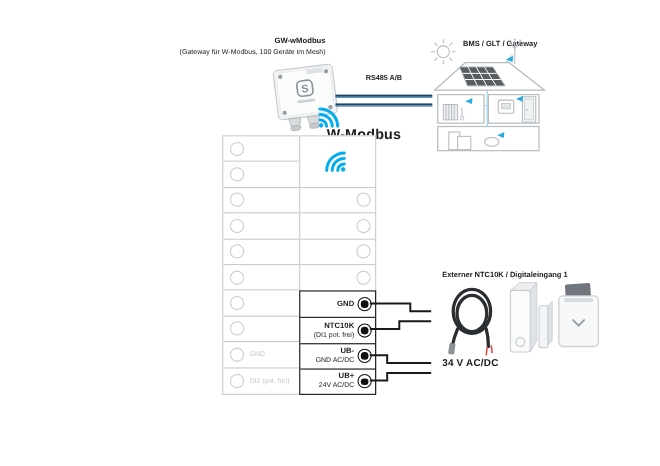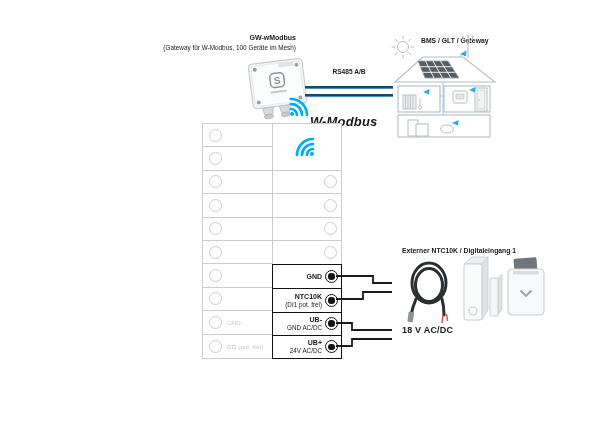--- a/index.html
+++ b/index.html
@@ -8,21 +8,21 @@
   .stage { position:relative; width:600px; height:424px; background:#fff; overflow:hidden; }
   .abs { position:absolute; }
 
   
   .gw-head { left:120px; top:34px; width:176px; text-align:right; }
   .gw-title { font-size:7px; font-weight:bold; line-height:1.25; }
   .gw-sub { font-size:6.4px; line-height:1.2; margin-top:1px; color:#222; }
   .rs485-label { left:305px; top:68px; width:88px; text-align:center; font-size:6.6px; font-weight:bold; }
   .rsline { left:305px; width:88px; height:3px; }
   .rsline span { display:block; height:1.5px; }
-  .wmodbus { left:310px; top:114px; font-size:13px; font-weight:bold; letter-spacing:0.2px;font-style:italic; }
+  .wmodbus { left:297px; top:114px; font-size:13px; font-weight:bold; letter-spacing:0.2px; }
   .bms-label { left:421px; top:37px; font-size:6.8px; font-weight:bold; }
   .ext-label { left:402px; top:247px; font-size:6.8px; font-weight:bold; }
   .pwr-label { left:402px; top:325px; font-size:9px; font-weight:bold; letter-spacing:0.2px; }
 
   
   .lcol { left:202px; top:123px; width:71px; height:236px; border:1px solid #c9cdd1;
           display:grid; grid-template-rows:repeat(10,23.4px); background:#fff; }
   .rcol { left:272px; top:123px; width:70px; height:236px; border:1px solid #c9cdd1;
           display:grid; grid-template-rows:repeat(10,23.4px); background:#fff; }
   .cell { border-bottom:1px solid #c9cdd1; display:flex; align-items:center; }
@@ -291,15 +291,15 @@
     <rect x="32" y="24" width="8" height="38" rx="1.5" fill="#f4f5f6" stroke="#c9cdd1" stroke-width="1"></rect>
   </svg>
 
   <svg class="abs" style="left:503px; top:257px;" width="46" height="66" viewBox="0 0 46 66">
     <rect x="11" y="1" width="23" height="16" rx="1.5" fill="#70767b" transform="rotate(-4 22 9)"></rect>
     <rect x="5" y="12" width="36" height="46" rx="4" fill="#f7f8f9" stroke="#ccd0d3" stroke-width="1.2"></rect>
     <rect x="10" y="14" width="26" height="3.5" rx="1" fill="#d9dcdf"></rect>
     <path d="M18 34 L23 39 L28 34" fill="none" stroke="#9aa0a5" stroke-width="1.8" stroke-linecap="round"></path>
   </svg>
 
-  <div class="abs pwr-label">18 V AC/DC</div>
+  <div class="abs pwr-label">34 V AC/DC</div>
 
 </div>
 
 </body></html>

